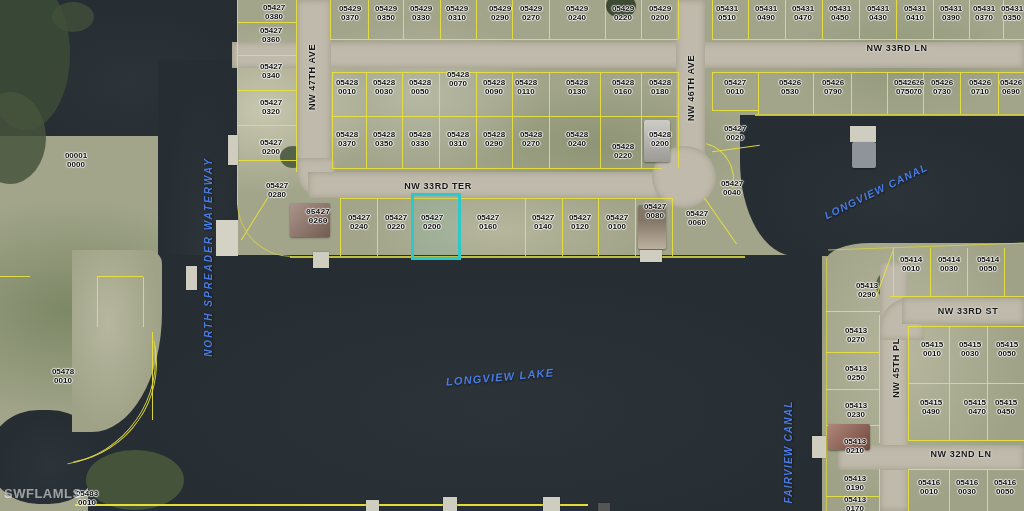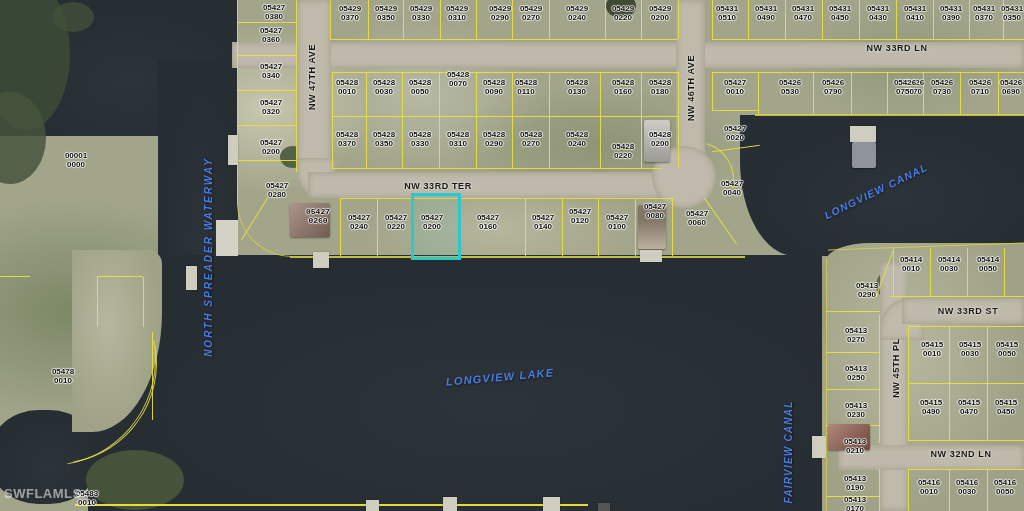--- a/index.html
+++ b/index.html
@@ -249,21 +249,21 @@
   <div class="pl" style="left:271px;top:62px;">05427 0340</div>
   <div class="pl" style="left:271px;top:98px;">05427 0320</div>
   <div class="pl" style="left:271px;top:138px;">05427 0200</div>
   <div class="pl" style="left:277px;top:181px;">05427 0280</div>
   <div class="pl" style="left:318px;top:207px;font-family:Liberation Mono, monospace;">05427 0260</div>
   <div class="pl" style="left:359px;top:213px;">05427 0240</div>
   <div class="pl" style="left:396px;top:213px;">05427 0220</div>
   <div class="pl" style="left:432px;top:213px;">05427 0200</div>
   <div class="pl" style="left:488px;top:213px;">05427 0160</div>
   <div class="pl" style="left:543px;top:213px;">05427 0140</div>
-  <div class="pl" style="left:580px;top:207px;">05427 0120</div>
+  <div class="pl" style="left:580px;top:213px;">05427 0120</div>
   <div class="pl" style="left:617px;top:213px;">05427 0100</div>
   <div class="pl" style="left:655px;top:202px;">05427 0080</div>
   <div class="pl" style="left:697px;top:209px;">05427 0060</div>
   <div class="pl" style="left:732px;top:179px;">05427 0040</div>
   <div class="pl" style="left:76px;top:151px;">00001 0000</div>
   <div class="pl" style="left:63px;top:367px;">05478 0010</div>
   <div class="pl" style="left:87px;top:489px;">05483 0010</div>
   <div class="pl" style="left:911px;top:255px;">05414 0010</div>
   <div class="pl" style="left:949px;top:255px;">05414 0030</div>
   <div class="pl" style="left:988px;top:255px;">05414 0050</div>
@@ -271,21 +271,21 @@
   <div class="pl" style="left:856px;top:326px;">05413 0270</div>
   <div class="pl" style="left:856px;top:364px;">05413 0250</div>
   <div class="pl" style="left:856px;top:401px;">05413 0230</div>
   <div class="pl" style="left:855px;top:437px;">05413 0210</div>
   <div class="pl" style="left:855px;top:474px;">05413 0190</div>
   <div class="pl" style="left:855px;top:495px;">05413 0170</div>
   <div class="pl" style="left:932px;top:340px;">05415 0010</div>
   <div class="pl" style="left:970px;top:340px;">05415 0030</div>
   <div class="pl" style="left:1007px;top:340px;">05415 0050</div>
   <div class="pl" style="left:931px;top:398px;">05415 0490</div>
-  <div class="pl" style="left:969px;top:398px;">05415 0470</div>
+  <div class="pl" style="left:969px;top:398px;text-align:right;">05415 0470</div>
   <div class="pl" style="left:1006px;top:398px;">05415 0450</div>
   <div class="pl" style="left:929px;top:478px;">05416 0010</div>
   <div class="pl" style="left:967px;top:478px;">05416 0030</div>
   <div class="pl" style="left:1005px;top:478px;">05416 0050</div>
 
   <div class="street rot" style="left:312px;top:77px;">NW 47TH AVE</div>
   <div class="street rot" style="left:691px;top:88px;">NW 46TH AVE</div>
   <div class="street rot" style="left:896px;top:368px;">NW 45TH PL</div>
   <div class="street" style="left:897px;top:48px;">NW 33RD LN</div>
   <div class="street" style="left:438px;top:186px;">NW 33RD TER</div>

